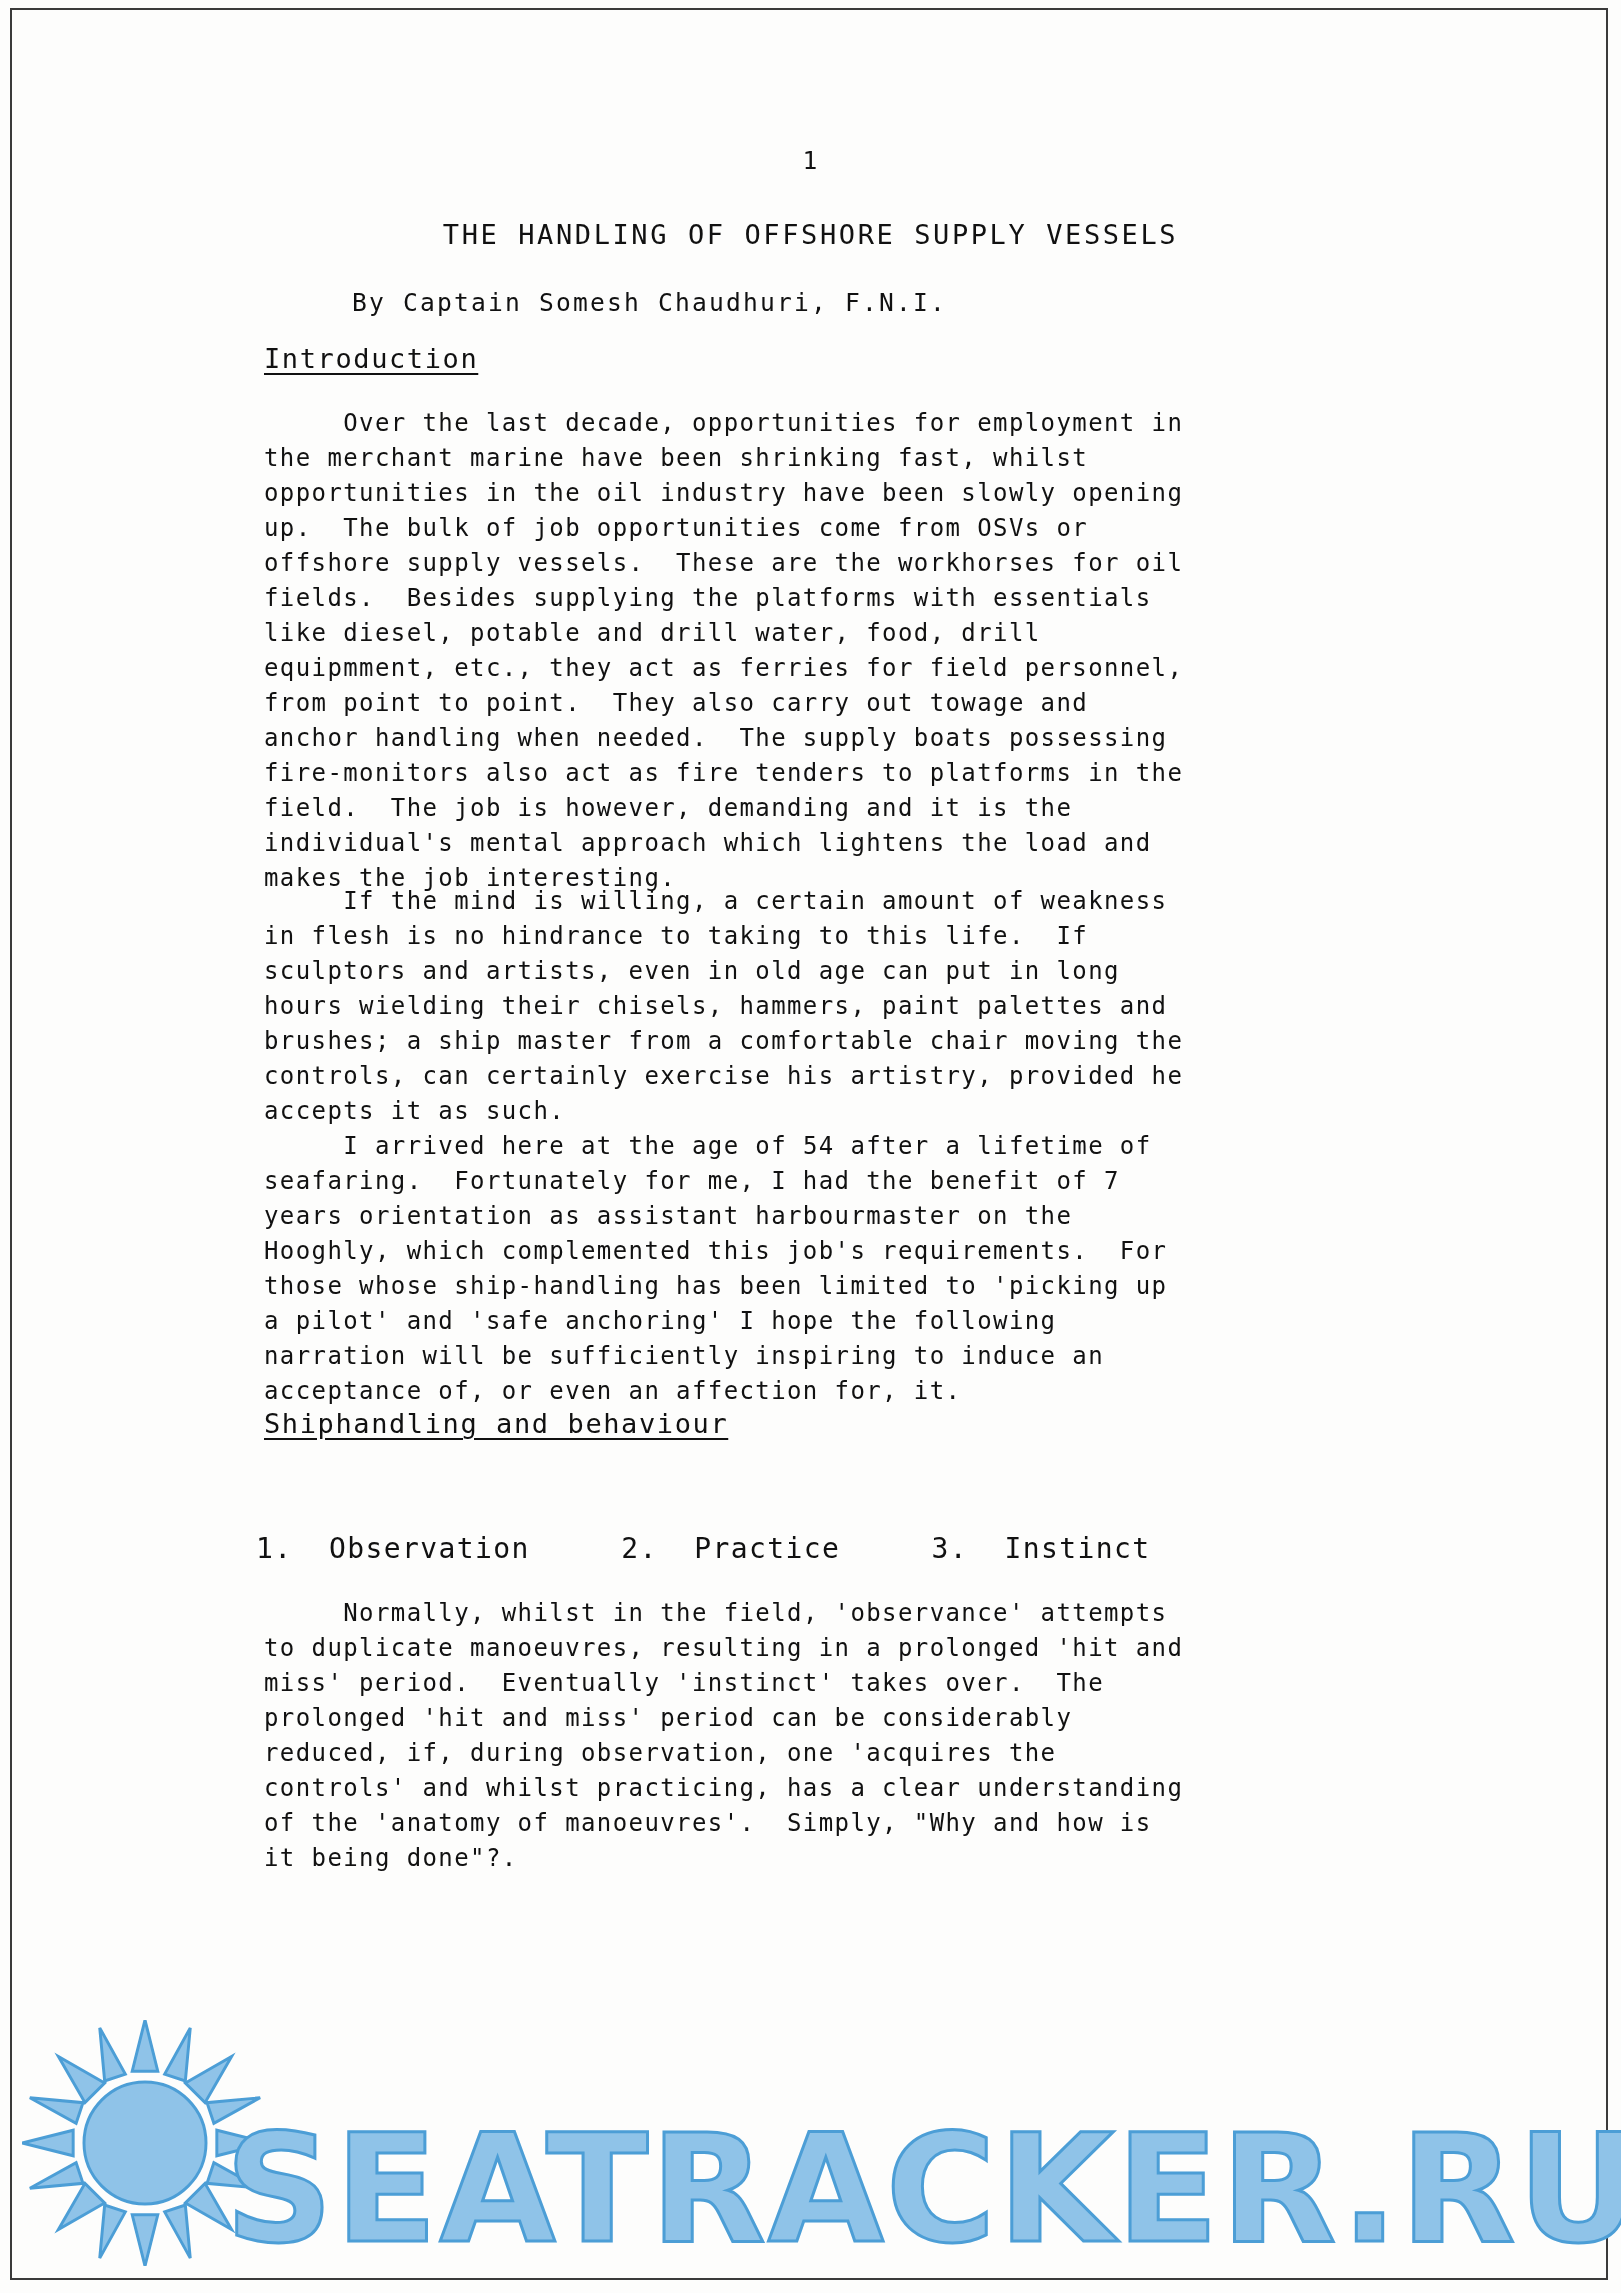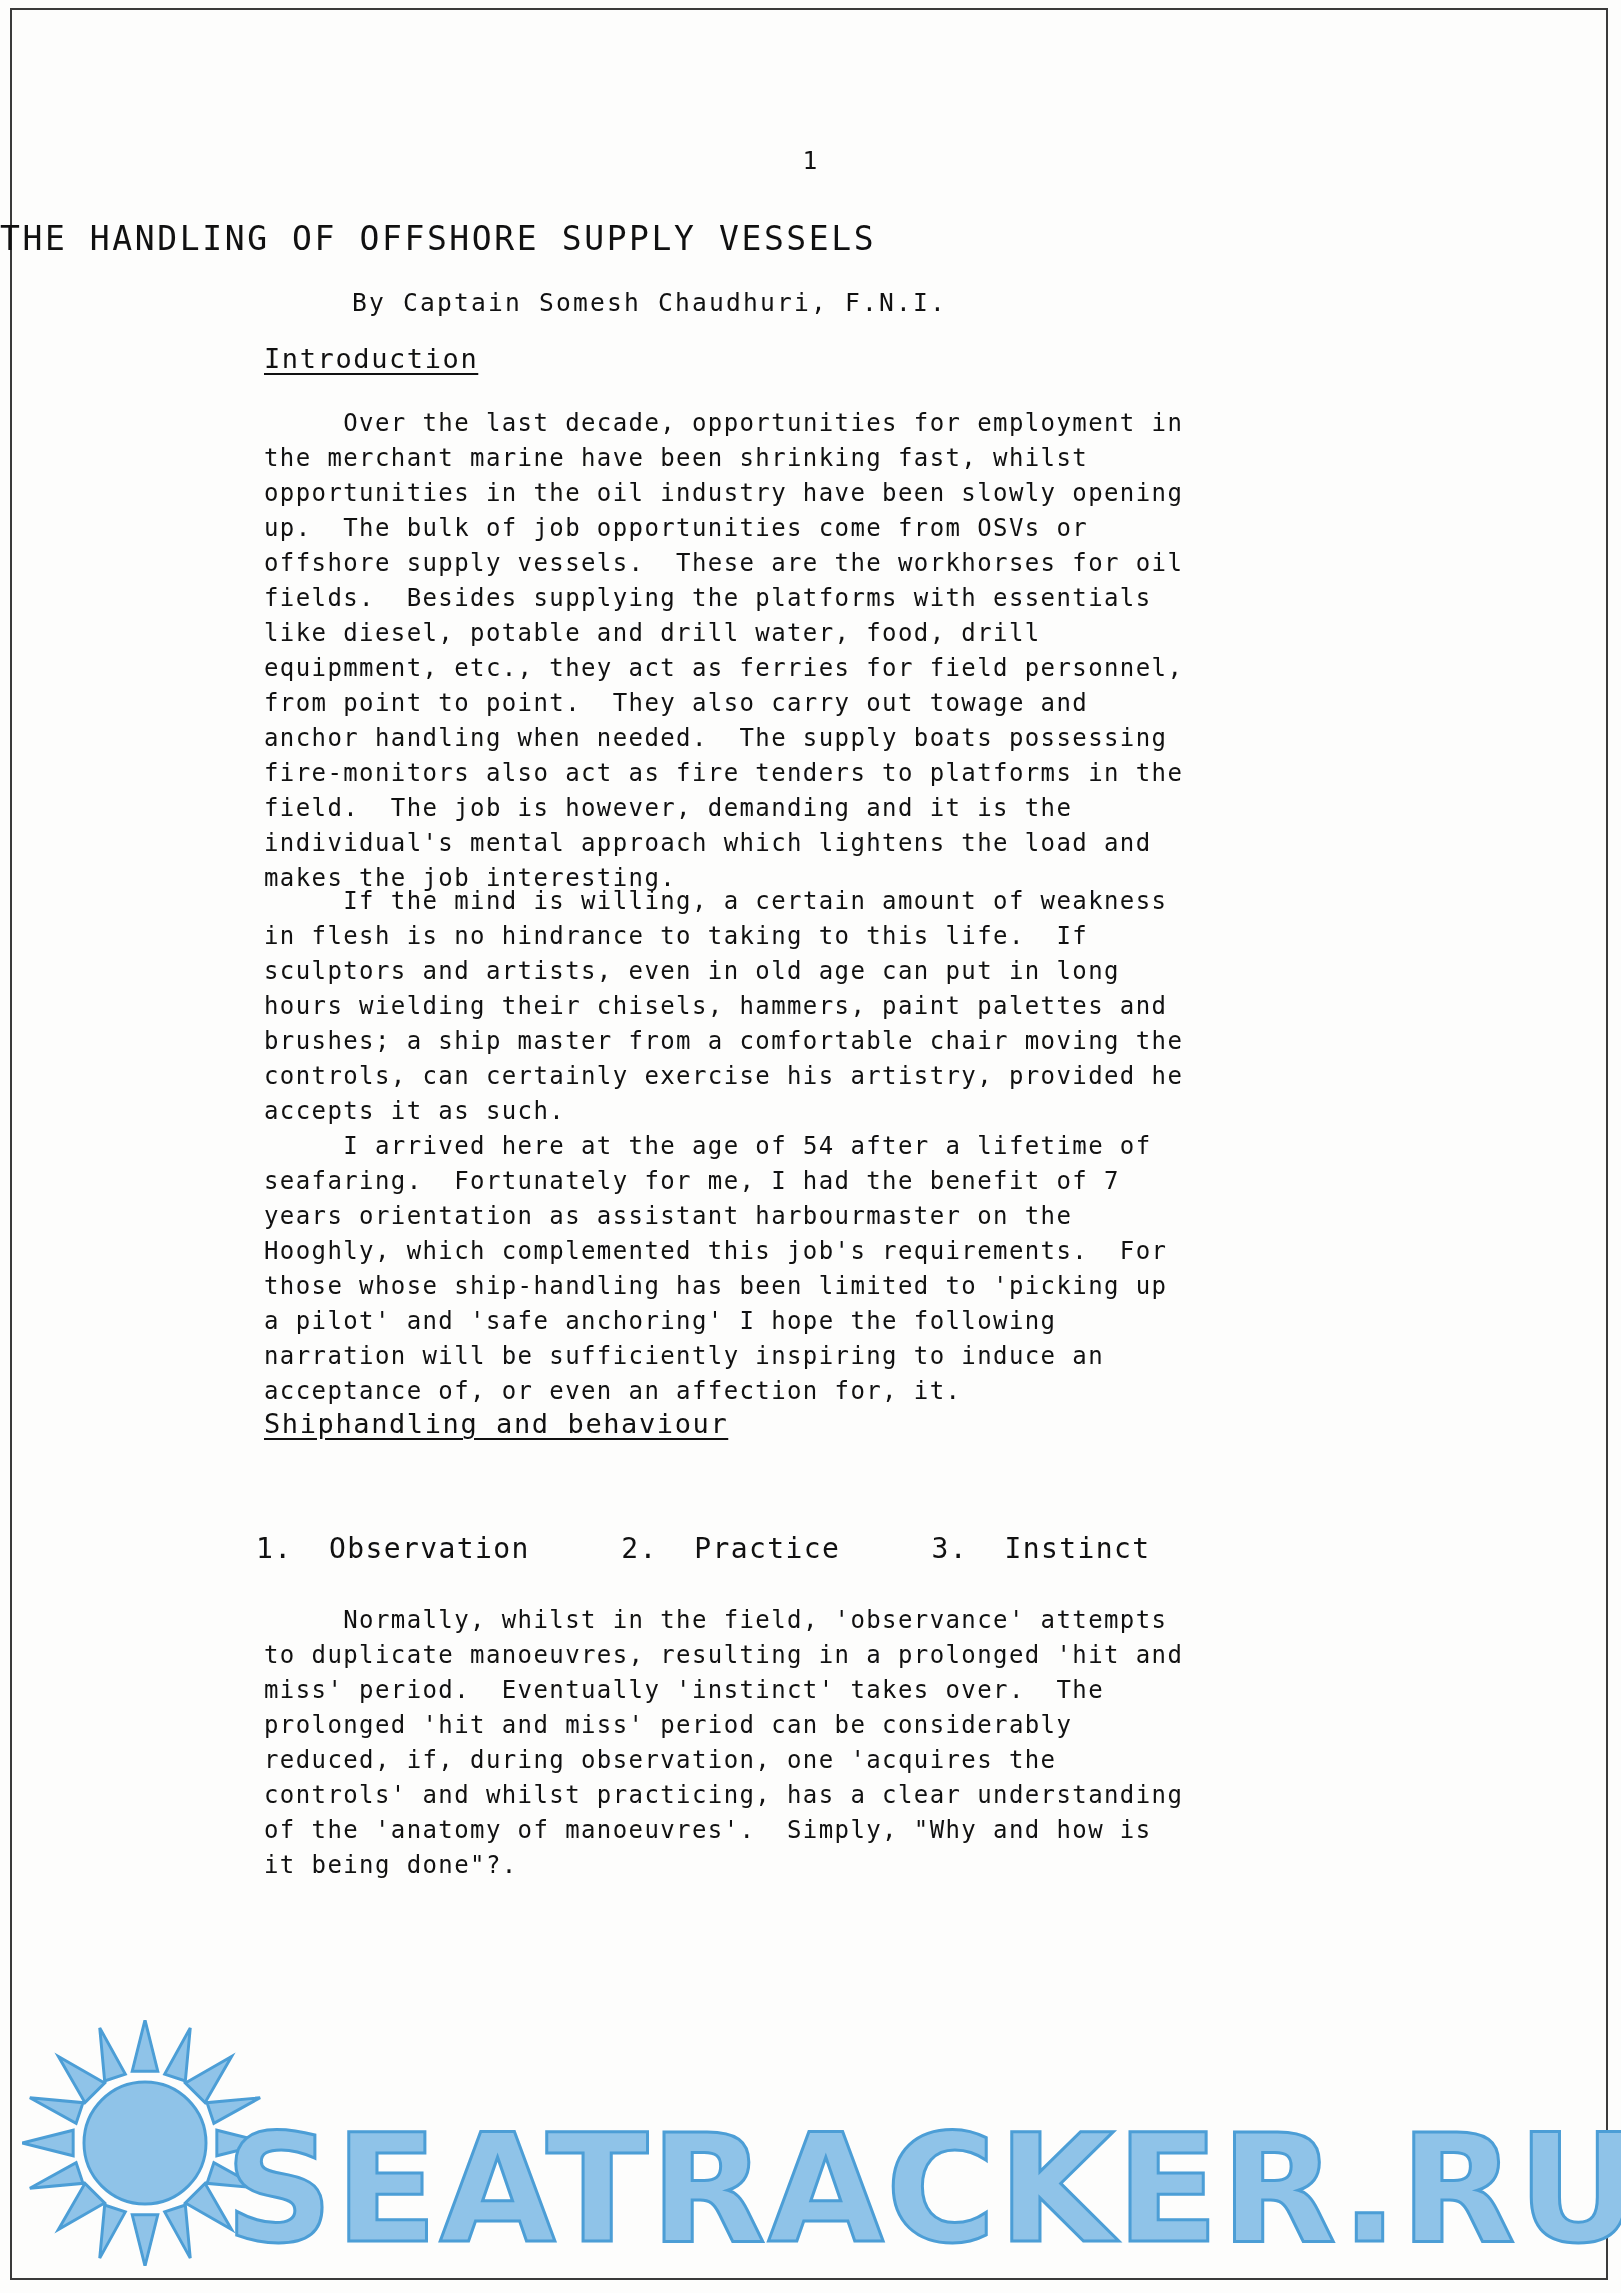--- a/index.html
+++ b/index.html
@@ -39,22 +39,22 @@
     width: 1621px;
     text-align: center;
     font-size: 24.6px;
     letter-spacing: 1px;
   }
   .doc-title {
     position: absolute;
     top: 219px;
     left: 0;
     width: 1621px;
-    text-align: left;
-    font-size: 33px;
+    text-align: center;
+    font-size: 27px;
     letter-spacing: 2.6px;
     white-space: nowrap;
   }
   .doc-byline {
     position: absolute;
     top: 288px;
     left: 0;
     width: 1299px;
     text-align: center;
     font-size: 24.6px;
@@ -163,21 +163,21 @@
 those whose ship-handling has been limited to 'picking up
 a pilot' and 'safe anchoring' I hope the following
 narration will be sufficiently inspiring to induce an
 acceptance of, or even an affection for, it.</div>
 
     <div class="section-heading" style="top:1408px;">Shiphandling and behaviour</div>
 
 
     <div class="stages-line" style="top:1532px;">1.  Observation     2.  Practice     3.  Instinct</div>
 
-    <div class="para" style="top:1596px;margin-top:7px;">     Normally, whilst in the field, 'observance' attempts
+    <div class="para" style="top:1596px;">     Normally, whilst in the field, 'observance' attempts
 to duplicate manoeuvres, resulting in a prolonged 'hit and
 miss' period.  Eventually 'instinct' takes over.  The
 prolonged 'hit and miss' period can be considerably
 reduced, if, during observation, one 'acquires the
 controls' and whilst practicing, has a clear understanding
 of the 'anatomy of manoeuvres'.  Simply, "Why and how is
 it being done"?.</div>
 
   </div>
 

